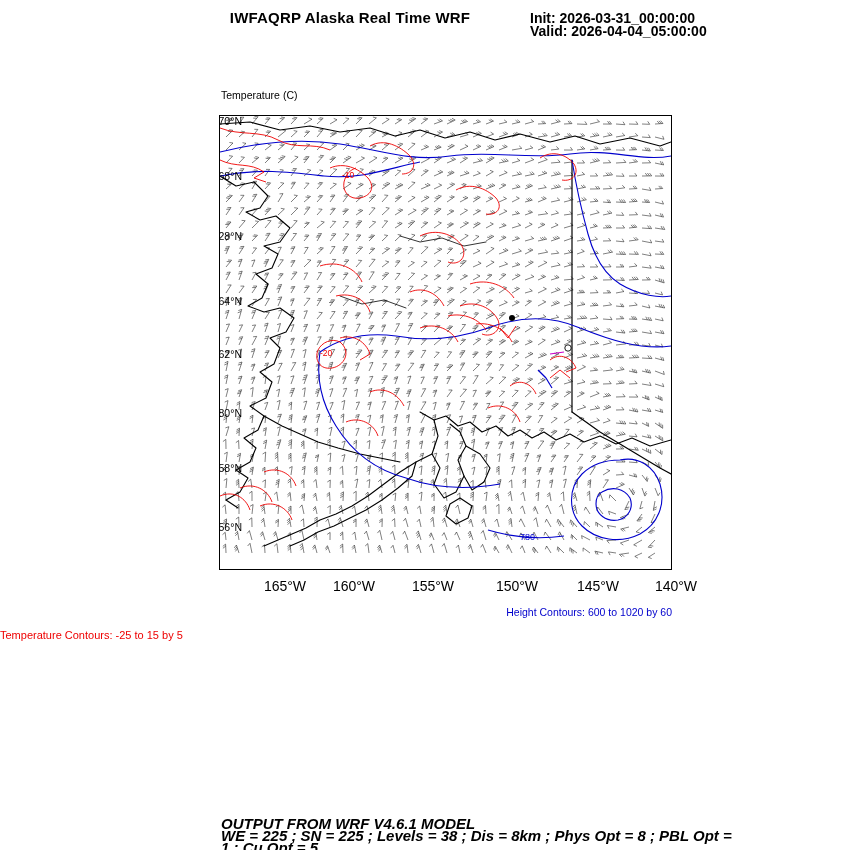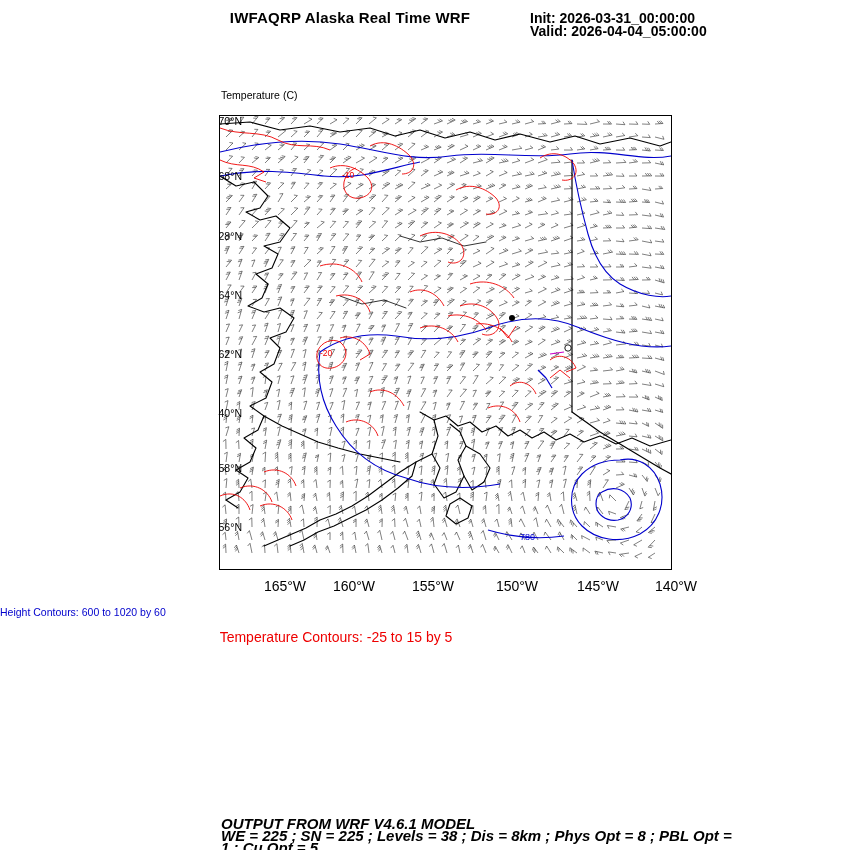--- a/index.html
+++ b/index.html
@@ -87,30 +87,31 @@
     top: 115px;
     width: 453px;
     height: 455px;
     margin-left: 28px;
   }
   .legend-height {
     position: absolute;
     left: 0;
     top: 606px;
     width: 672px;
+    text-align: right;
     font-size: 10.5px;
     color: #0000cc;
   }
   .legend-temp {
     position: absolute;
     left: 0;
     top: 629px;
     width: 672px;
-    text-align: center;
-    font-size: 14px;
+    text-align: left;
+    font-size: 11px;
     color: #ee0000;
   }
   .footer {
     position: absolute;
     left: 221px;
     top: 818px;
     font-size: 15px;
     font-weight: bold;
     line-height: 12px;
     font-style: italic;
@@ -3420,23 +3421,23 @@
         <path d="M326,262 L332,272" stroke="#0000cc"></path>
         <path d="M318,254 L326,262" stroke="#0000cc"></path>
       </g>
     </svg>
   </div>
 
   <div class="tickwrap">
     <span class="ytick" style="top:6px">70°N</span>
     <span class="ytick" style="top:61px">68°N</span>
     <span class="ytick" style="top:121px">28°N</span>
-    <span class="ytick" style="top:180px">64°N</span>
+    <span class="ytick" style="top:186px">64°N</span>
     <span class="ytick" style="top:239px">62°N</span>
-    <span class="ytick" style="top:298px">40°N</span>
+    <span class="ytick" style="top:298px">80°N</span>
     <span class="ytick" style="top:353px">58°N</span>
     <span class="ytick" style="top:412px">56°N</span>
 
     <span class="xtick" style="left:38px">165°W</span>
     <span class="xtick" style="left:107px">160°W</span>
     <span class="xtick" style="left:186px">155°W</span>
     <span class="xtick" style="left:270px">150°W</span>
     <span class="xtick" style="left:351px">145°W</span>
     <span class="xtick" style="left:429px">140°W</span>
   </div>

